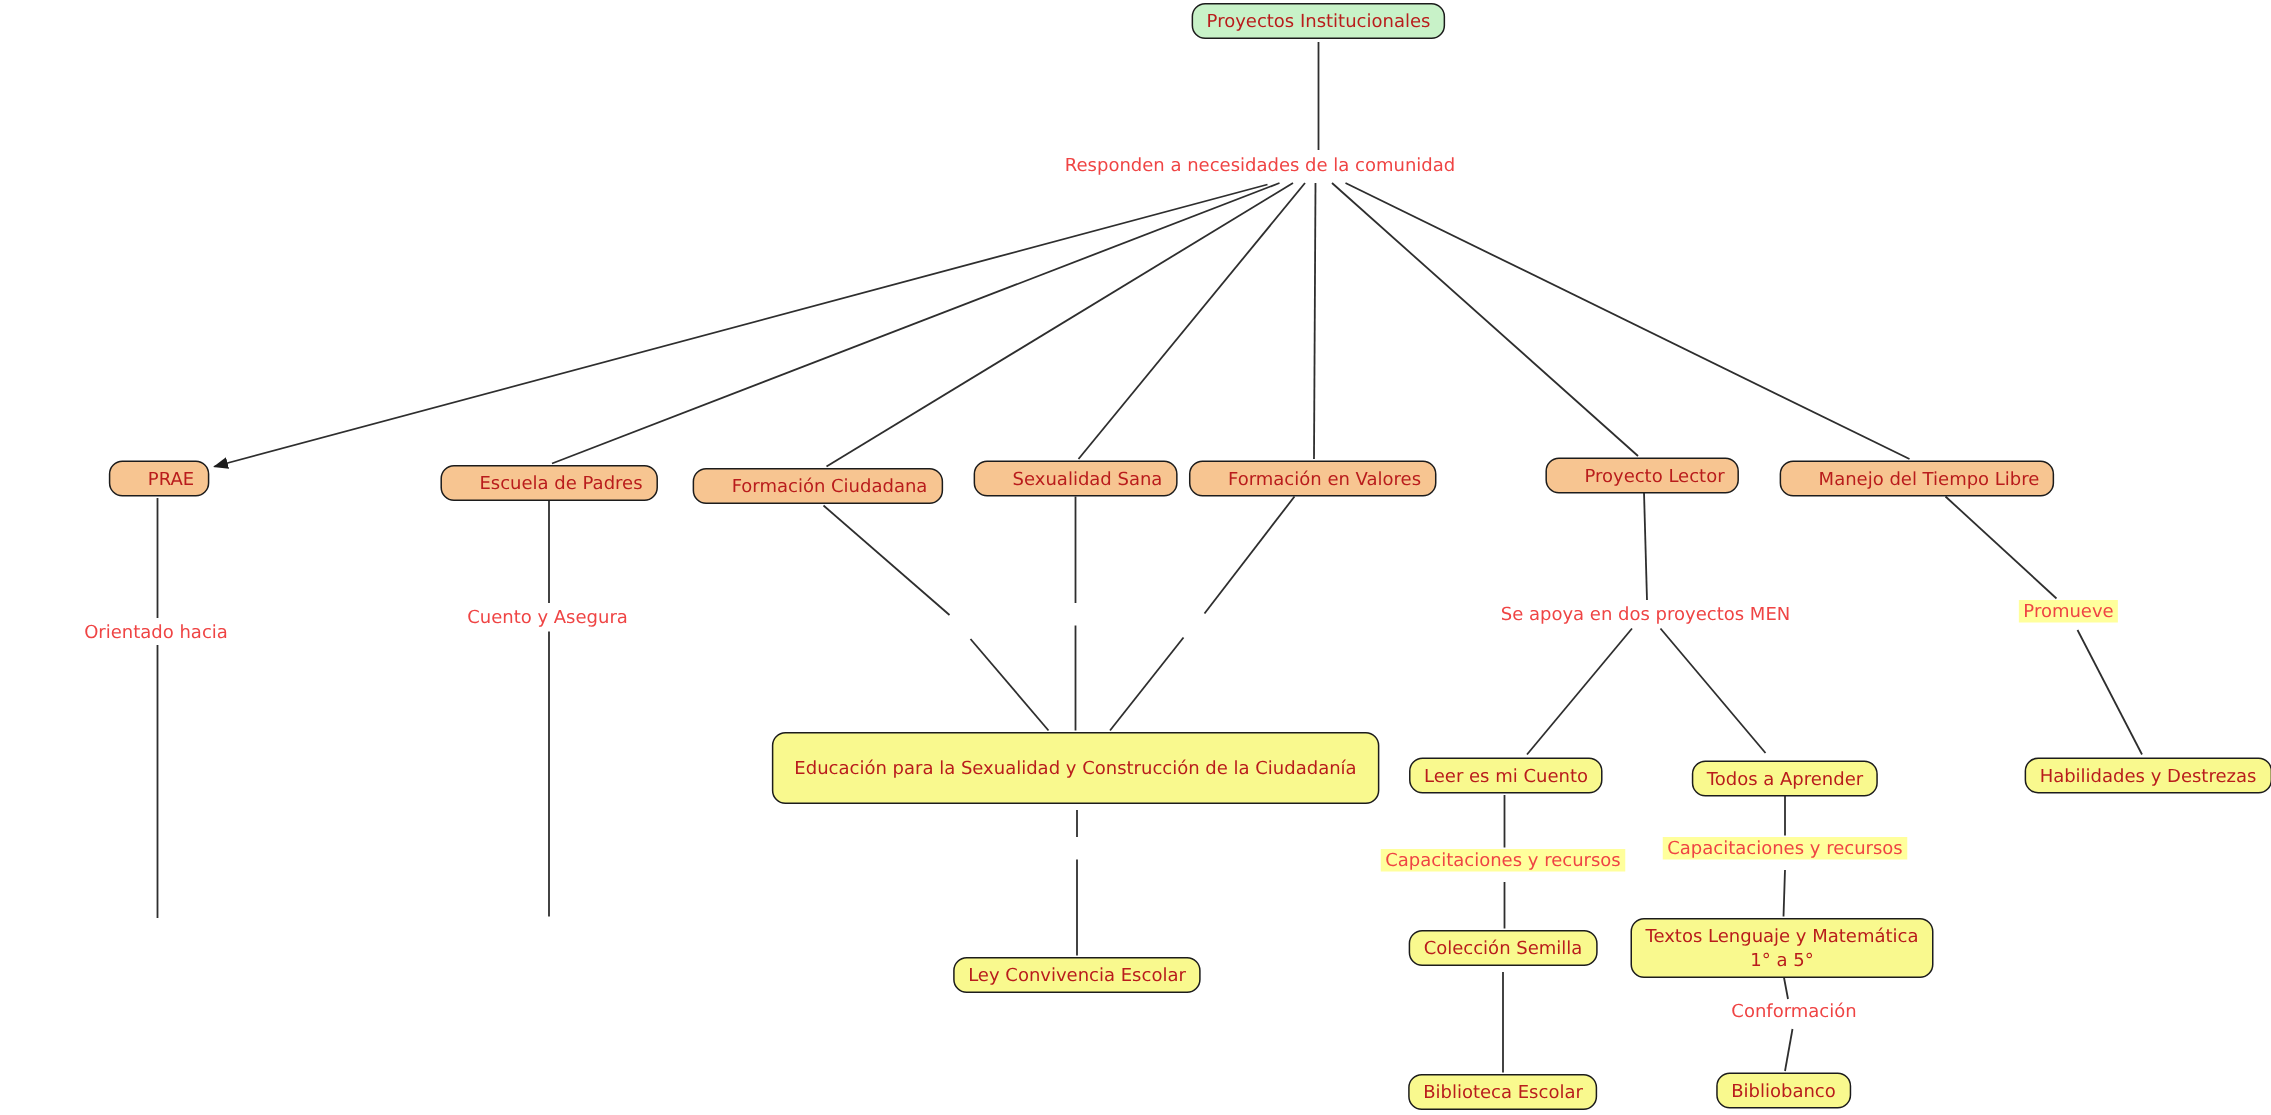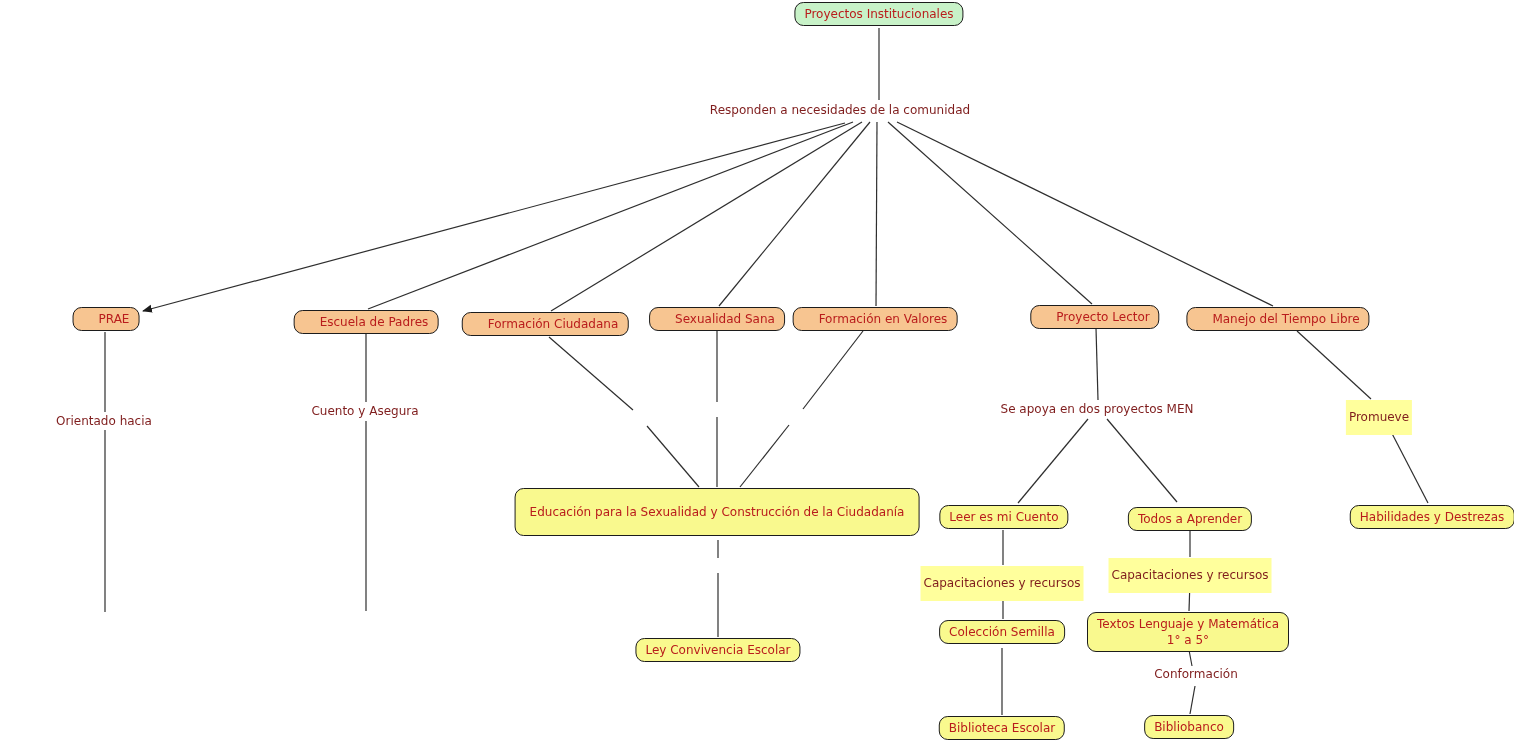--- a/index.html
+++ b/index.html
@@ -28,26 +28,26 @@
   .green{background:#c8f2c8;}
   .orange{background:#f7c591;padding-left:25px;}
   .yellow{background:#f9f98e;}
   .big{padding:15px 14px;}
   .wrap2{white-space:nowrap;}
   .link-label{
     position:absolute;
     transform:translateX(-50%);
     font-size:12px;
     line-height:15px;
-    color:#7f1d1d;
+    color:#ef4444;
     white-space:nowrap;
     text-align:center;
     z-index:2;
   }
-  .hl{background:#ffff9c;padding:10px 3px;}
+  .hl{background:#ffff9c;padding:0 3px;}
 </style>
 </head>
 <body>
 
 <div id="canvas">
 
   <svg id="wires" viewBox="0 0 1514 743" xmlns="http://www.w3.org/2000/svg">
     <defs>
       <marker id="arrow" markerWidth="12" markerHeight="10" refX="9" refY="4" orient="auto" markerUnits="userSpaceOnUse">
         <path d="M0,0 L10,4 L0,8 z" fill="#1c1c1c"></path>

